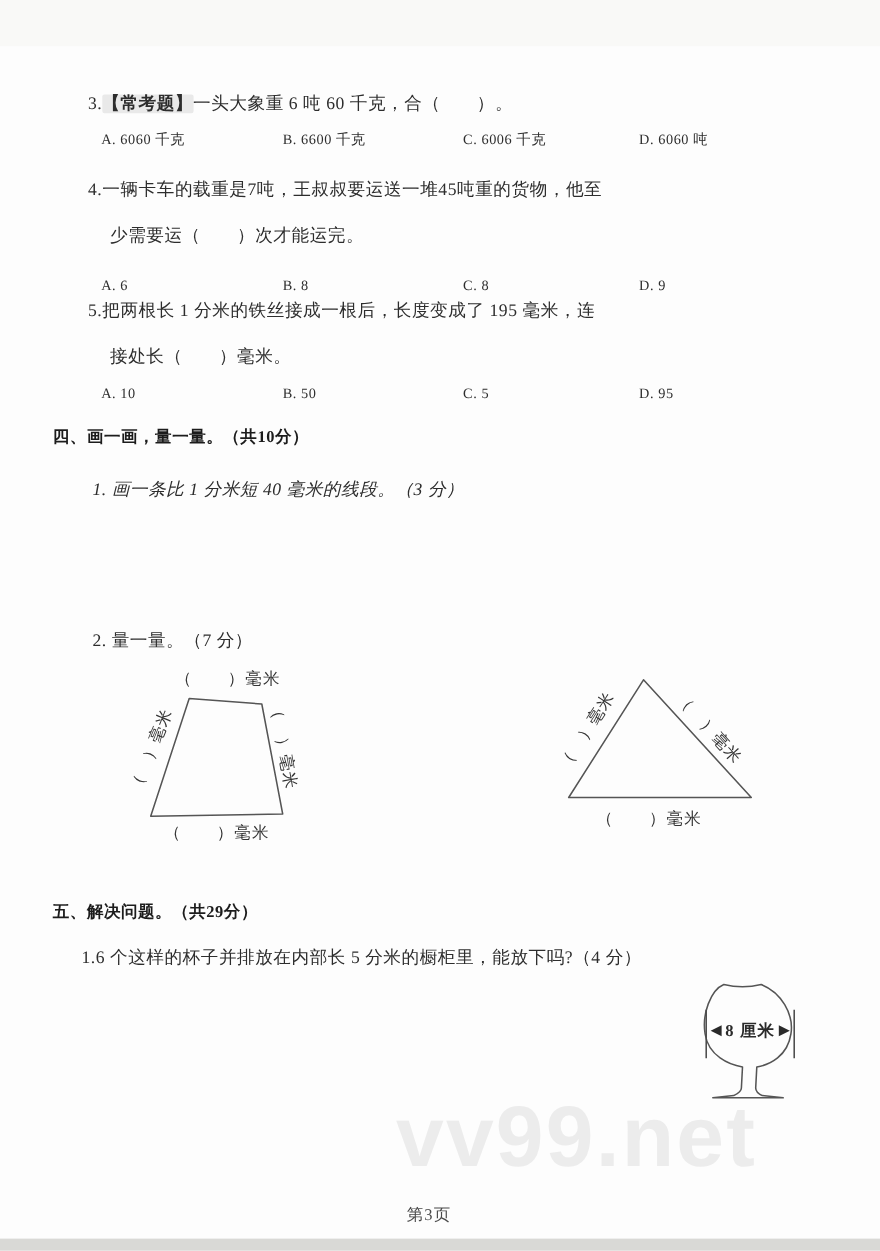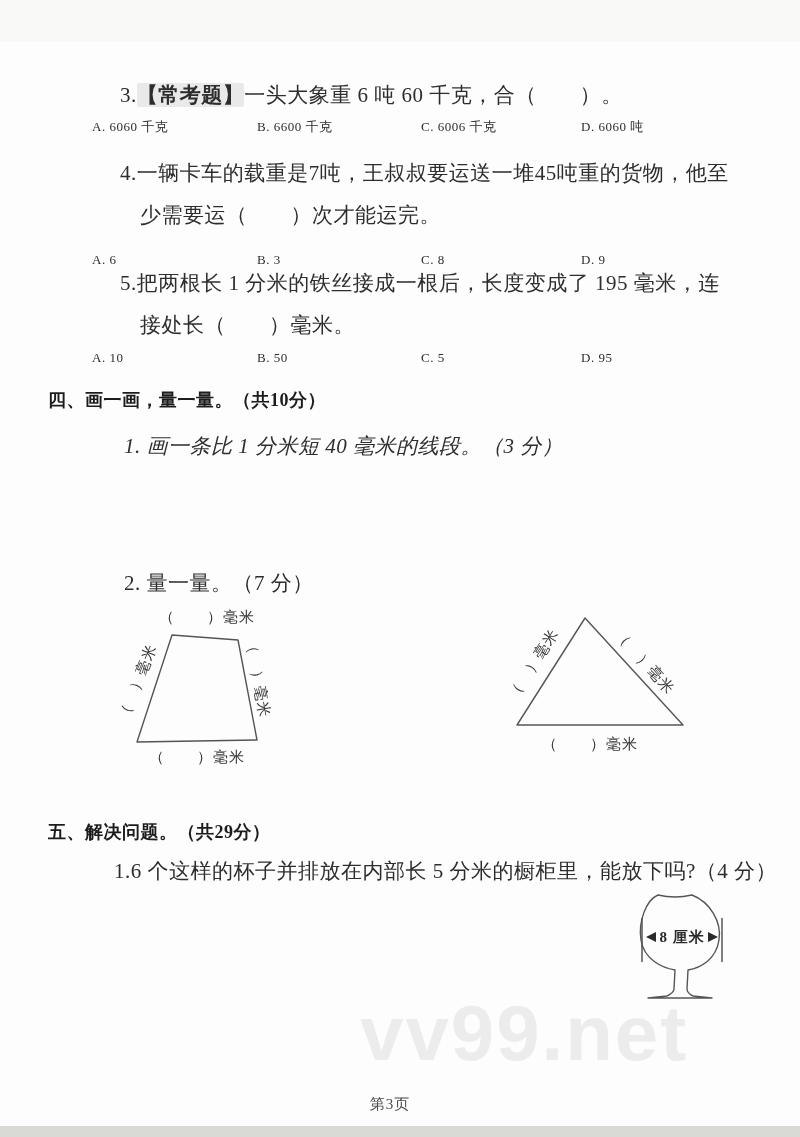--- a/index.html
+++ b/index.html
@@ -7,22 +7,22 @@
     --watermark:#ececec; --band:#d9d9d6; --footer:#4a4a4a;
   }
   html,body{margin:0;padding:0;}
   body{
     width:800px;height:1137px;position:relative;overflow:hidden;
     background:#fdfdfd;
     font-family:"Liberation Serif","DejaVu Serif",serif;
     color:var(--text);
   }
   .abs{position:absolute;white-space:nowrap;}
-  .qline{font-size:21px;letter-spacing:.5px;line-height:26px;margin-left:40px;}
-  .heading{font-size:18px;font-weight:bold;color:var(--heading);letter-spacing:.5px;}
+  .qline{font-size:16px;letter-spacing:.5px;line-height:26px;}
+  .heading{font-size:15px;font-weight:bold;color:var(--heading);letter-spacing:.5px;}
   .optrow{position:absolute;width:100%;height:28px;}
   .opt{position:absolute;font-size:13px;letter-spacing:.5px;}
   .opt-a{left:92px;} .opt-b{left:257px;} .opt-c{left:421px;} .opt-d{left:581px;}
   .tag{font-weight:bold;background:#e9e9e9;border-radius:2px;}
   .top-strip{position:absolute;left:0;top:0;width:100%;height:42px;background:#f9f9f7;}
   .figure{position:absolute;}
   .fig-shape{fill:none;stroke:var(--stroke);stroke-width:1.4;stroke-linejoin:round;}
   .fig-label{font-size:15px;fill:#333;letter-spacing:1px;font-family:"Liberation Serif","DejaVu Serif",serif;}
   .cup-label{font-size:15px;font-weight:bold;fill:#2a2a2a;letter-spacing:1px;font-family:"Liberation Serif","DejaVu Serif",serif;}
   .arrowhead{fill:#2a2a2a;stroke:none;}
@@ -50,21 +50,21 @@
   <span class="opt opt-a">A. 6060 千克</span>
   <span class="opt opt-b">B. 6600 千克</span>
   <span class="opt opt-c">C. 6006 千克</span>
   <span class="opt opt-d">D. 6060 吨</span>
 </div>
 
 <div class="abs qline" style="left:80px;top:160px;">4.一辆卡车的载重是7吨，王叔叔要运送一堆45吨重的货物，他至</div>
 <div class="abs qline" style="left:100px;top:202px;">少需要运（　　）次才能运完。</div>
 <div class="optrow" style="top:252px;">
   <span class="opt opt-a">A. 6</span>
-  <span class="opt opt-b">B. 3</span>
+  <span class="opt opt-b">B. 8</span>
   <span class="opt opt-c">C. 8</span>
   <span class="opt opt-d">D. 9</span>
 </div>
 
 <div class="abs qline" style="left:80px;top:270px;">5.把两根长 1 分米的铁丝接成一根后，长度变成了 195 毫米，连</div>
 <div class="abs qline" style="left:100px;top:312px;">接处长（　　）毫米。</div>
 <div class="optrow" style="top:350px;">
   <span class="opt opt-a">A. 10</span>
   <span class="opt opt-b">B. 50</span>
   <span class="opt opt-c">C. 5</span>

